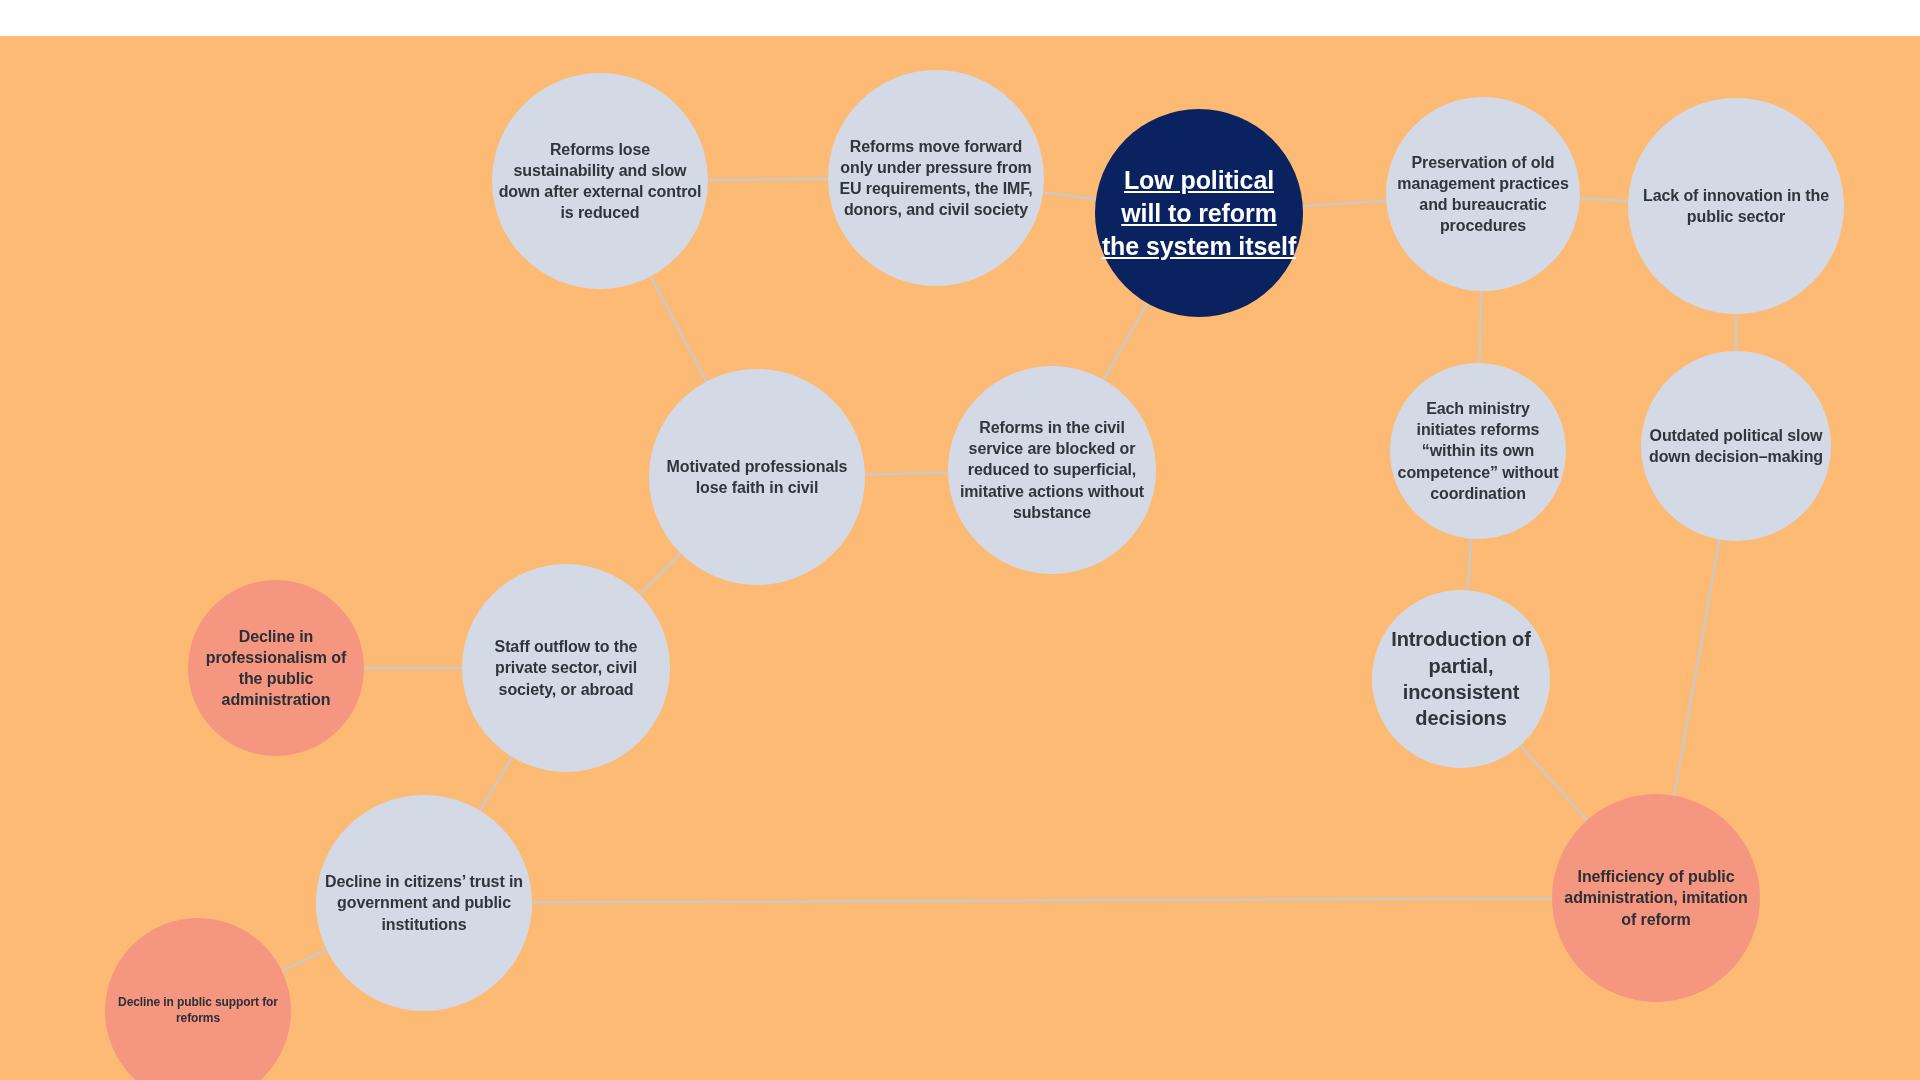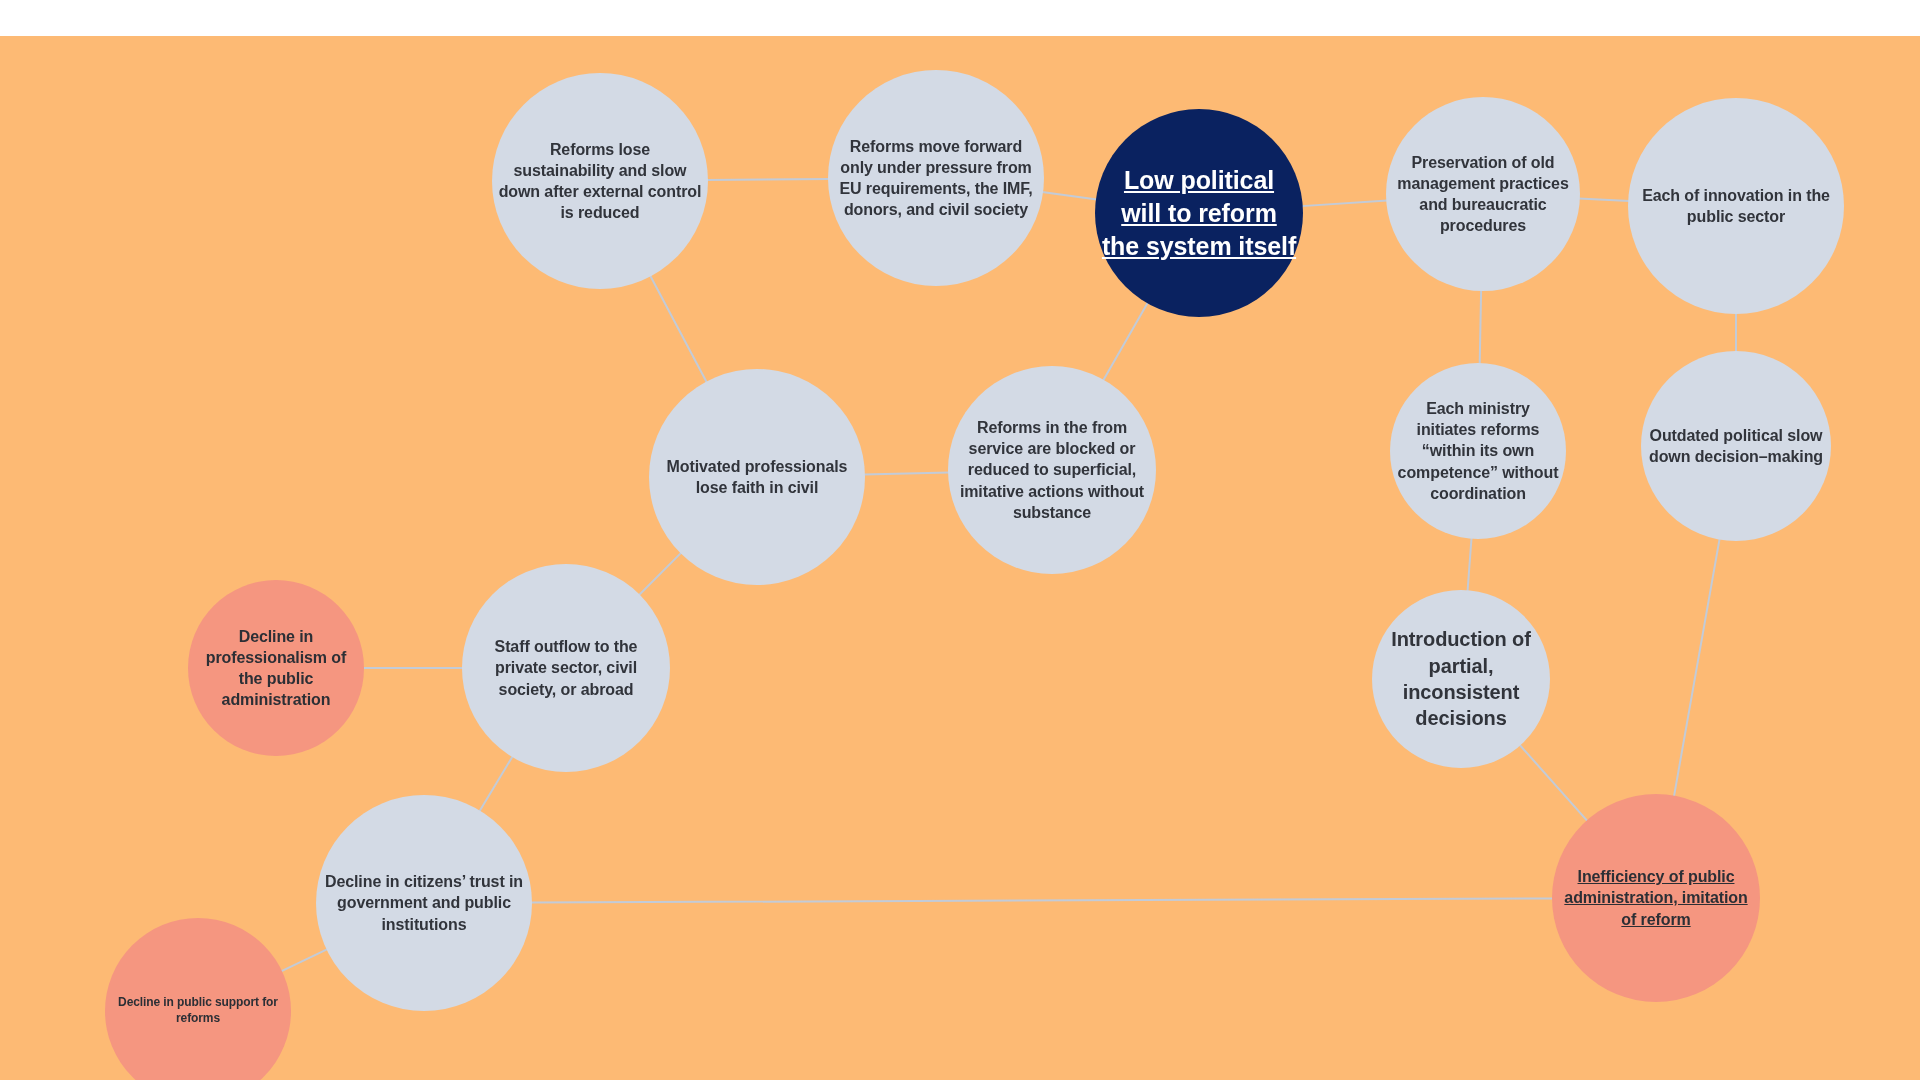--- a/index.html
+++ b/index.html
@@ -96,46 +96,46 @@
       <div class="node muted" style="left: 828px; top: 34px; width: 216px; height: 216px;">
         <span class="node-label" style="font-size: 16px;">Reforms move forward only under pressure from EU requirements, the IMF, donors, and civil society</span>
       </div>
       <div class="node primary" style="left: 1095px; top: 73px; width: 208px; height: 208px;">
         <span class="node-label" style="font-size: 25px; text-decoration: underline;">Low political will to reform the system itself</span>
       </div>
       <div class="node muted" style="left: 1386px; top: 61px; width: 194px; height: 194px; text-align: center;">
         <span class="node-label" style="font-size: 16px;">Preservation of old management practices and bureaucratic procedures</span>
       </div>
       <div class="node muted" style="left: 1628px; top: 62px; width: 216px; height: 216px;">
-        <span class="node-label" style="font-size: 16px;">Each of innovation in the public sector</span>
+        <span class="node-label" style="font-size: 16px;">Lack of innovation in the public sector</span>
       </div>
       <div class="node muted" style="left: 1390px; top: 327px; width: 176px; height: 176px;">
         <span class="node-label" style="font-size: 16px;">Each ministry initiates reforms “within its own competence” without coordination</span>
       </div>
       <div class="node muted" style="left: 1641px; top: 315px; width: 190px; height: 190px;">
         <span class="node-label" style="font-size: 16px;">Outdated political slow down decision–making</span>
       </div>
       <div class="node muted" style="left: 649px; top: 333px; width: 216px; height: 216px;">
         <span class="node-label" style="font-size: 16px;">Motivated professionals lose faith in civil</span>
       </div>
       <div class="node muted" style="left: 948px; top: 330px; width: 208px; height: 208px;">
-        <span class="node-label" style="font-size: 16px;">Reforms in the from service are blocked or reduced to superficial, imitative actions without substance</span>
+        <span class="node-label" style="font-size: 16px;">Reforms in the civil service are blocked or reduced to superficial, imitative actions without substance</span>
       </div>
       <div class="node muted" style="left: 1372px; top: 554px; width: 178px; height: 178px;">
         <span class="node-label" style="font-size: 20px;">Introduction of partial, inconsistent decisions</span>
       </div>
       <div class="node muted" style="left: 462px; top: 528px; width: 208px; height: 208px;">
         <span class="node-label" style="font-size: 16px;">Staff outflow to the private sector, civil society, or abroad</span>
       </div>
       <div class="node accent" style="left: 188px; top: 544px; width: 176px; height: 176px;">
         <span class="node-label" style="font-size: 16px;">Decline in professionalism of the public administration</span>
       </div>
       <div class="node muted" style="left: 316px; top: 759px; width: 216px; height: 216px;">
         <span class="node-label" style="font-size: 16px;">Decline in citizens’ trust in government and public institutions</span>
       </div>
       <div class="node accent" style="left: 1552px; top: 758px; width: 208px; height: 208px;">
-        <span class="node-label" style="font-size: 16px; text-decoration: underline;">Inefficiency of public administration, imitation of reform</span>
+        <span class="node-label" style="font-size: 16px;">Inefficiency of public administration, imitation of reform</span>
       </div>
       <div class="node accent" style="left: 105px; top: 882px; width: 186px; height: 186px;">
         <span class="node-label" style="font-size: 12px; text-align: center;">Decline in public support for reforms</span>
       </div>
     </div>
 </div>
 
 </body></html>

